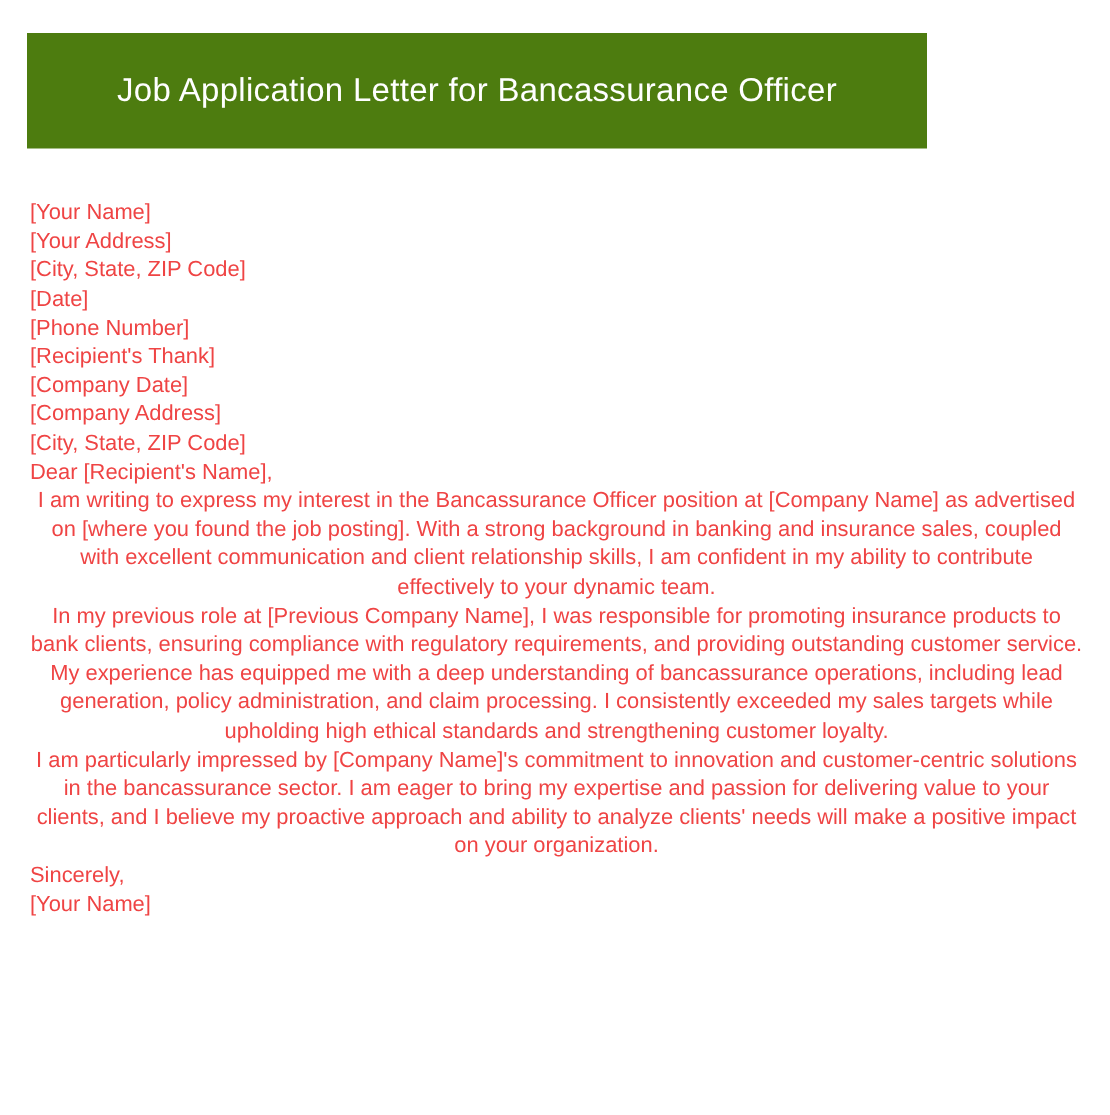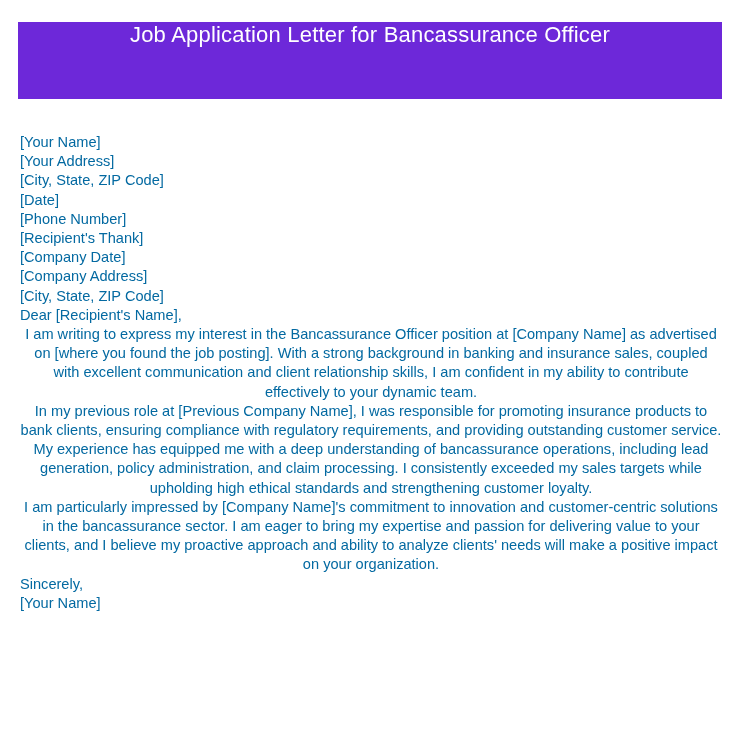--- a/index.html
+++ b/index.html
@@ -17,43 +17,43 @@
   .page {
     position: relative;
     width: 740px;
     height: 743px;
     box-sizing: border-box;
   }
   .header-band {
     position: absolute;
     left: 18px;
     top: 22px;
-    width: 704px;
+    width: 600px;
     height: 77px;
-    background: #6d28d9;
+    background: #4d7c0f;
     display: flex;
-    align-items: flex-start;
+    align-items: center;
     justify-content: center;
   }
   .header-title {
     color: #ffffff;
     font-size: 22px;
     font-weight: normal;
     letter-spacing: 0.2px;
     text-align: center;
     line-height: 1.2;
   }
   .letter-body {
     position: absolute;
     left: 20px;
     top: 133px;
     width: 702px;
     font-size: 14.6px;
     line-height: 19.2px;
-    color: #0369a1;
+    color: #ef4444;
   }
   .line {
     margin: 0;
     padding: 0;
     white-space: pre-wrap;
   }
   .para {
     margin: 0;
     padding: 0;
     text-align: center;

